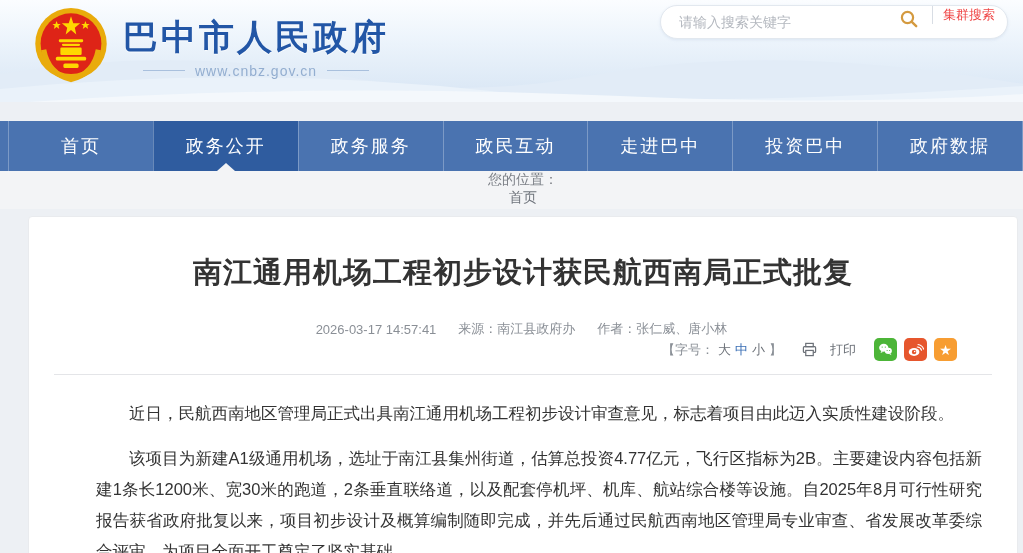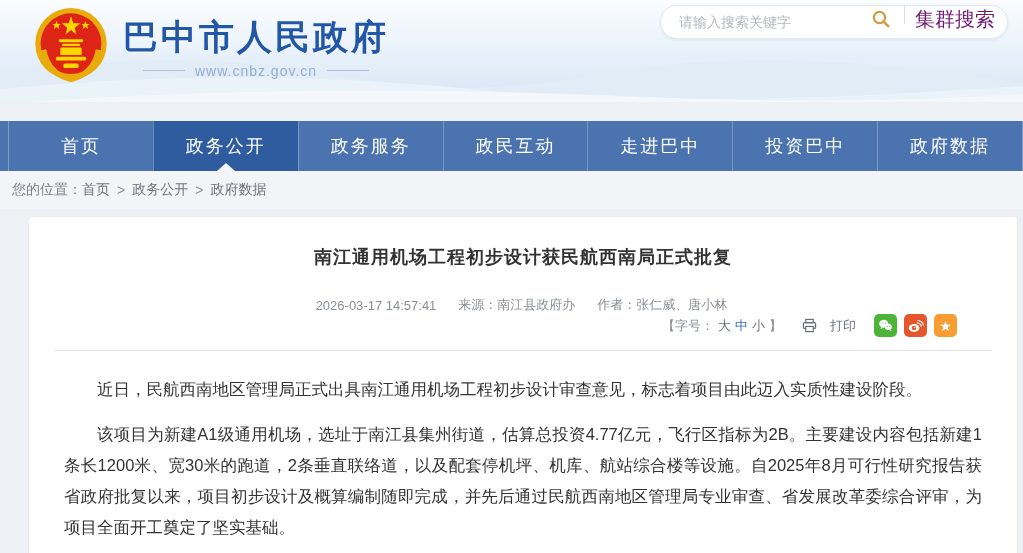--- a/index.html
+++ b/index.html
@@ -33,21 +33,21 @@
   .search-pill {
     position:absolute; right:15px; top:5px; width:348px; height:34px;
     background:#fff; border:1px solid #e2e8ef; border-radius:18px;
     display:flex; padding:0 12px 0 18px;
     box-shadow:0 1px 3px rgba(120,150,190,.15);
   }
   .search-input { flex:1; border:none; outline:none; font-size:14px; color:#555; background:transparent; }
   .search-input::placeholder { color:#b4b8bf; }
   .search-icon-btn { width:26px; height:26px; display:flex; align-items:center; justify-content:center; cursor:pointer; }
   .search-divider { width:1px; height:18px; background:#d8dde4; margin:0 10px; }
-  .cluster-btn { font-size:20px; color:#701a75; cursor:pointer; white-space:nowrap; }
+  .cluster-btn { font-size:13px; color:#ef4444; cursor:pointer; white-space:nowrap; }
 
   
   .nav {
     position:absolute; top:121px; left:0; width:1023px; height:50px;
     background:#4a73b0; display:flex; padding-left:8px;
   }
   .nav-item {
     flex:1; display:flex; align-items:center; justify-content:center;
     color:#fff; font-size:18px; letter-spacing:2px; cursor:pointer; position:relative;
     border-left:1px solid rgba(255,255,255,.28);
@@ -56,35 +56,36 @@
   .nav-item.active { background:#2f5c9f; }
   .nav-item.active .caret {
     position:absolute; bottom:0; left:50%; transform:translateX(-50%);
     width:0; height:0; border-left:9px solid transparent; border-right:9px solid transparent;
     border-bottom:8px solid #f3f4f6;
   }
 
   
   .breadcrumb {
     position:absolute; top:171px; left:0; width:1023px; height:38px;
-    background:#f3f4f6; display:flex; align-items:center; padding-left:12px;
+    background:#f3f4f6; display:flex; align-items:center; padding-left:23px;
     font-size:14px; color:#808archive08a;
     color:#7d8188;
+    flex-direction:column;
   }
   .breadcrumb a { color:#6f747c; cursor:pointer; text-decoration:none; }
   .breadcrumb .sep { margin:0 7px; color:#8b9097; }
 
   
   .page-area { position:absolute; top:209px; left:0; width:1023px; height:344px; background:#edf0f4; }
   .card {
     position:absolute; top:7px; left:28px; width:990px; height:400px;
     background:#fff; border:1px solid #e9ebee; border-radius:4px 4px 0 0;
   }
   .article-title {
-    margin-top:28px; text-align:center; font-size:18px; font-weight:bold; color:#333;
+    margin-top:36px; text-align:center; font-size:29px; font-weight:bold; color:#333;
     letter-spacing:1px;
   }
   .meta-row {
     margin-top:27px; padding:0 60px 0 57px; display:flex; align-items:center;
     font-size:13px; color:#8a8f96;flex-direction:column;
   }
   .meta-left { display:flex; align-items:center; gap:22px; white-space:nowrap; }
   .meta-right { margin-left:auto; display:flex; align-items:center; gap:18px; white-space:nowrap; }
   .font-size-ctl { color:#8a8f96; }
   .font-size-ctl span { cursor:pointer; margin:0 2px; }
@@ -98,21 +99,21 @@
   }
   .share-wechat { background:#4cb538; }
   .share-weibo { background:#e6562d; }
   .share-fav { background:#f79d32; font-size:14px; line-height:1; }
   .meta-divider { margin:13px 25px 0 25px; height:1px; background:#e4e5e8; }
 
   .article-body {
     padding:9px 35px 0 35px; font-size:16.5px; color:#333; line-height:31px;
     text-align:justify;
   }
-  .article-body p { text-indent:2em; margin-top:14px; }
+  .article-body p { text-indent:2em; margin-top:14px;margin-left:32px; }
 </style>
 </head>
 <body>
 
 <div class="banner">
   <svg class="mountains" viewBox="0 0 1023 70" preserveAspectRatio="none">
     <path d="M0,70 L0,40 Q180,10 360,45 Q470,65 600,40 Q780,8 1023,50 L1023,70 Z" fill="#e2ecf7"></path>
     <path d="M0,70 L0,55 Q250,30 500,58 Q700,75 1023,52 L1023,70 Z" fill="#eaf2fa"></path>
     <path d="M0,70 Q300,48 620,62 Q850,72 1023,60 L1023,70 Z" fill="#f4f8fc"></path>
   </svg>

